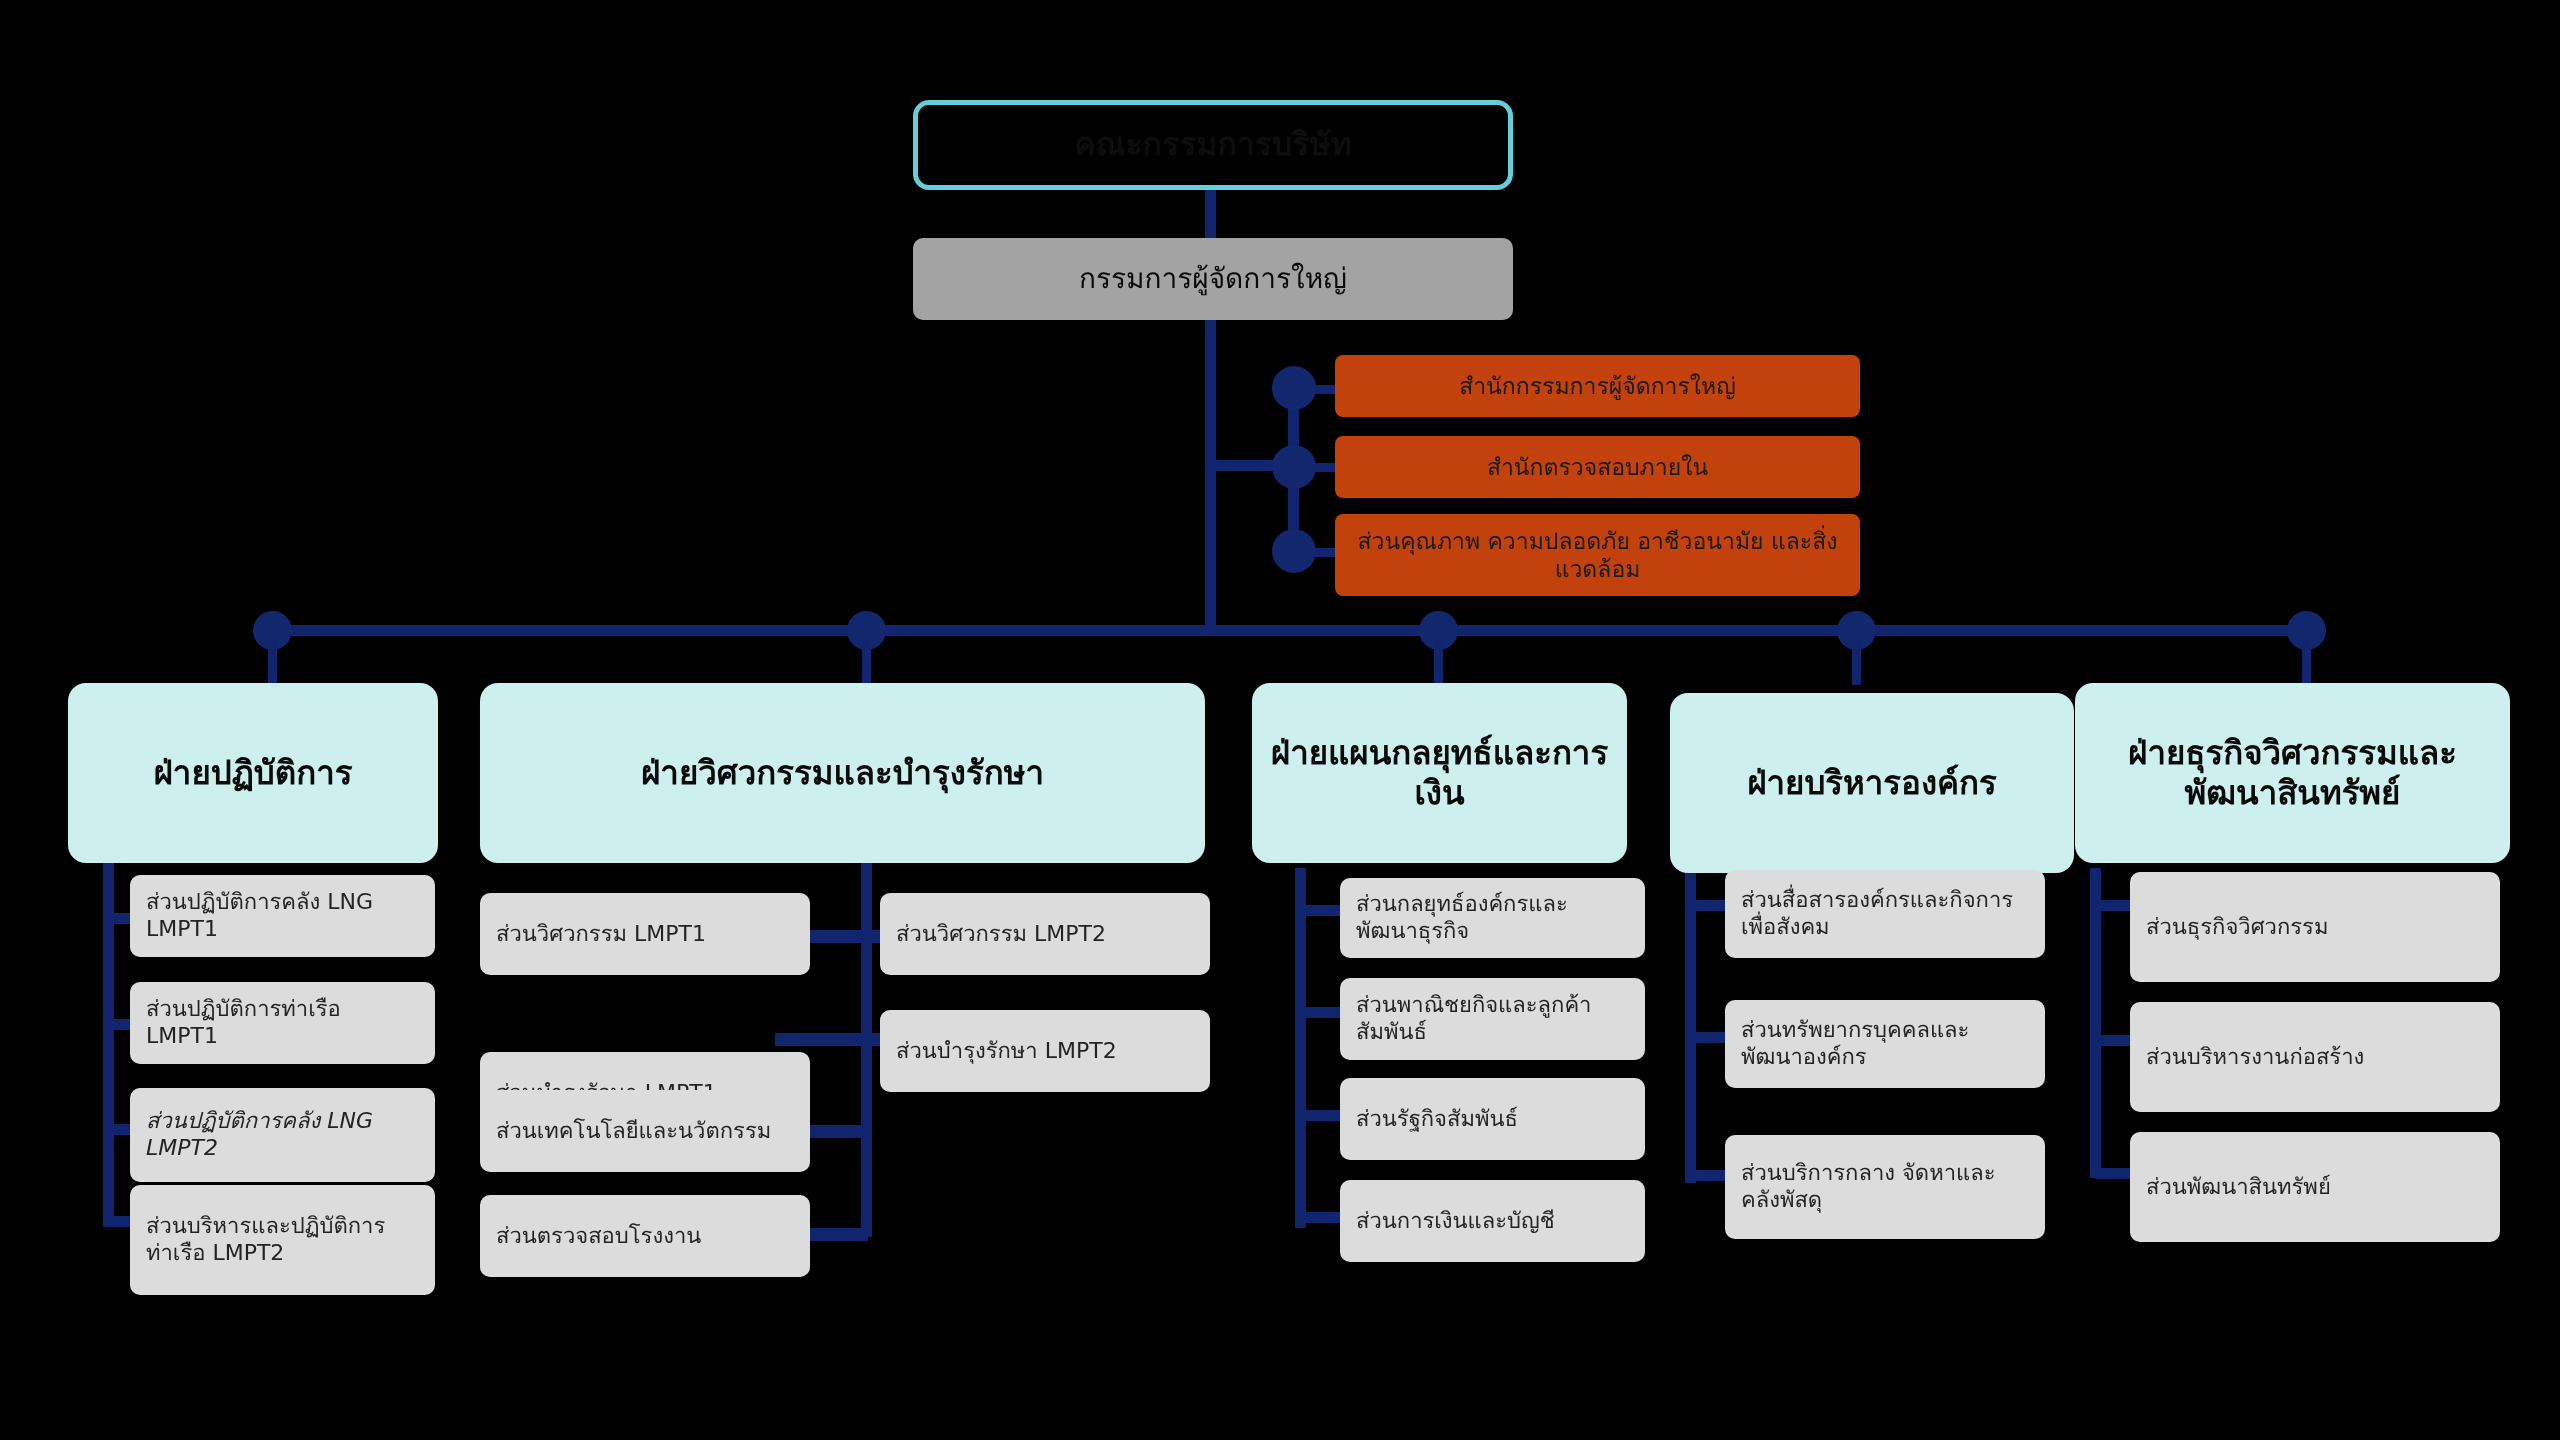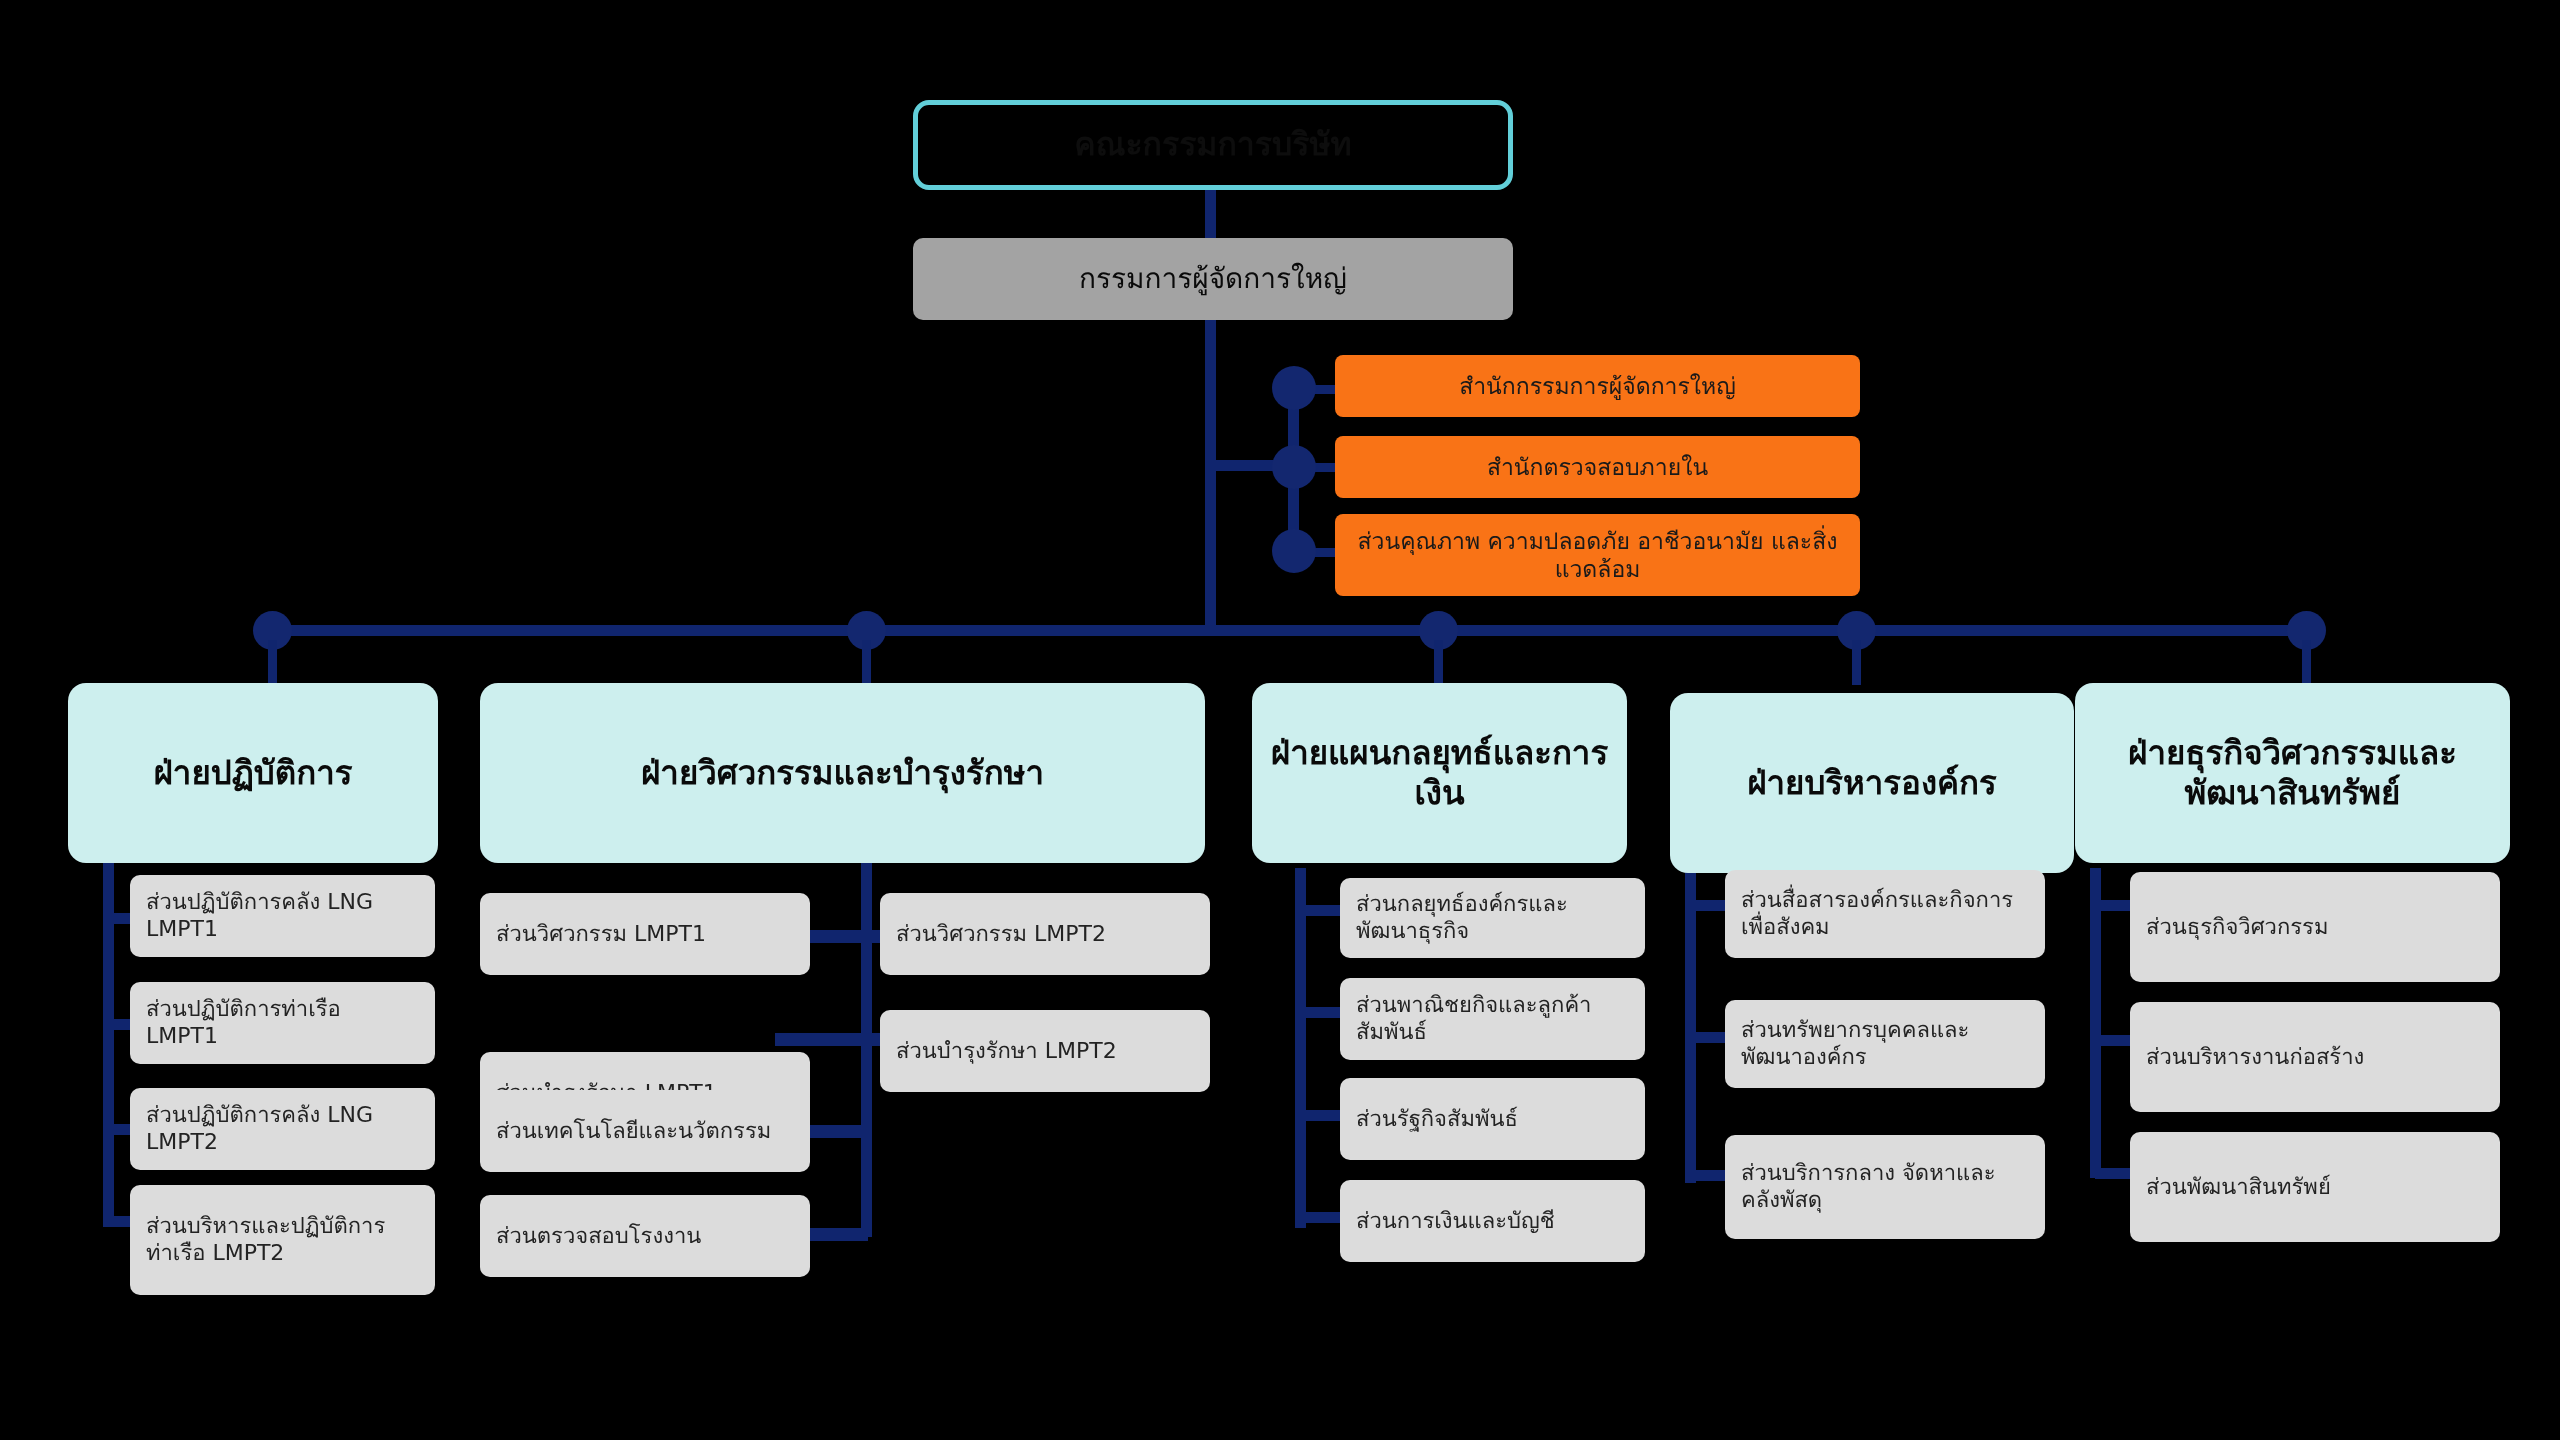--- a/index.html
+++ b/index.html
@@ -6,21 +6,21 @@
   body{width:2560px;height:1440px;position:relative;overflow:hidden;
        font-family:"DejaVu Sans","Liberation Sans",sans-serif;}
   #stage{position:absolute;inset:0;}
   .box{position:absolute;box-sizing:border-box;display:flex;align-items:center;
        justify-content:center;text-align:center;line-height:1.22;}
   
   .board{border:5px solid #62CFD9;border-radius:16px;background:transparent;
          color:#0d0d0d;font-weight:700;font-size:32px;}
   .ceo{background:#a3a3a3;border-radius:10px;color:#0a0a0a;font-weight:400;font-size:28px;}
   
-  .staff{background:#f97316;border-radius:8px;color:#1a1a1a;font-size:23px;
+  .staff{background:#c2410c;border-radius:8px;color:#1a1a1a;font-size:23px;
          padding:4px 14px;}
   
   .division{background:#CDEFEE;border-radius:18px;color:#0a0a0a;
             font-weight:700;font-size:33px;padding:6px 16px;}
   
   .dept{background:#dcdcdc;border-radius:10px;color:#232323;font-size:22px;
         justify-content:flex-start;text-align:left;padding:6px 16px;}
   
   .ln{position:absolute;background:#10256E;}
   .node{position:absolute;background:#13276F;border-radius:50%;}
@@ -99,21 +99,21 @@
   <div class="box staff" style="left:1335px;top:514px;width:525px;height:82px;">ส่วนคุณภาพ ความปลอดภัย อาชีวอนามัย และสิ่งแวดล้อม</div>
 
   <div class="box division" style="left:68px;top:683px;width:370px;height:180px;">ฝ่ายปฏิบัติการ</div>
   <div class="box division" style="left:480px;top:683px;width:725px;height:180px;">ฝ่ายวิศวกรรมและบำรุงรักษา</div>
   <div class="box division" style="left:1252px;top:683px;width:375px;height:180px;">ฝ่ายแผนกลยุทธ์และการเงิน</div>
   <div class="box division" style="left:1670px;top:693px;width:404px;height:180px;">ฝ่ายบริหารองค์กร</div>
   <div class="box division" style="left:2075px;top:683px;width:435px;height:180px;">ฝ่ายธุรกิจวิศวกรรมและพัฒนาสินทรัพย์</div>
 
   <div class="box dept" style="left:130px;top:875px;width:305px;height:82px;">ส่วนปฏิบัติการคลัง LNG LMPT1</div>
   <div class="box dept" style="left:130px;top:982px;width:305px;height:82px;">ส่วนปฏิบัติการท่าเรือ LMPT1</div>
-  <div class="box dept" style="left:130px;top:1088px;width:305px;height:82px;">ส่วนปฏิบัติการคลัง LNG LMPT2</div>
+  <div class="box dept" style="left:130px;top:1088px;width:305px;height:94px;font-style:italic;">ส่วนปฏิบัติการคลัง LNG LMPT2</div>
   <div class="box dept" style="left:130px;top:1185px;width:305px;height:110px;">ส่วนบริหารและปฏิบัติการท่าเรือ LMPT2</div>
 
   <div class="box dept" style="left:480px;top:893px;width:330px;height:82px;">ส่วนวิศวกรรม LMPT1</div>
   <div class="box dept" style="left:480px;top:1052px;width:330px;height:82px;">ส่วนบำรุงรักษา LMPT1</div>
   <div class="box dept" style="left:480px;top:1090px;width:330px;height:82px;">ส่วนเทคโนโลยีและนวัตกรรม</div>
   <div class="box dept" style="left:480px;top:1195px;width:330px;height:82px;">ส่วนตรวจสอบโรงงาน</div>
 
   <div class="box dept" style="left:880px;top:893px;width:330px;height:82px;">ส่วนวิศวกรรม LMPT2</div>
   <div class="box dept" style="left:880px;top:1010px;width:330px;height:82px;">ส่วนบำรุงรักษา LMPT2</div>
 

